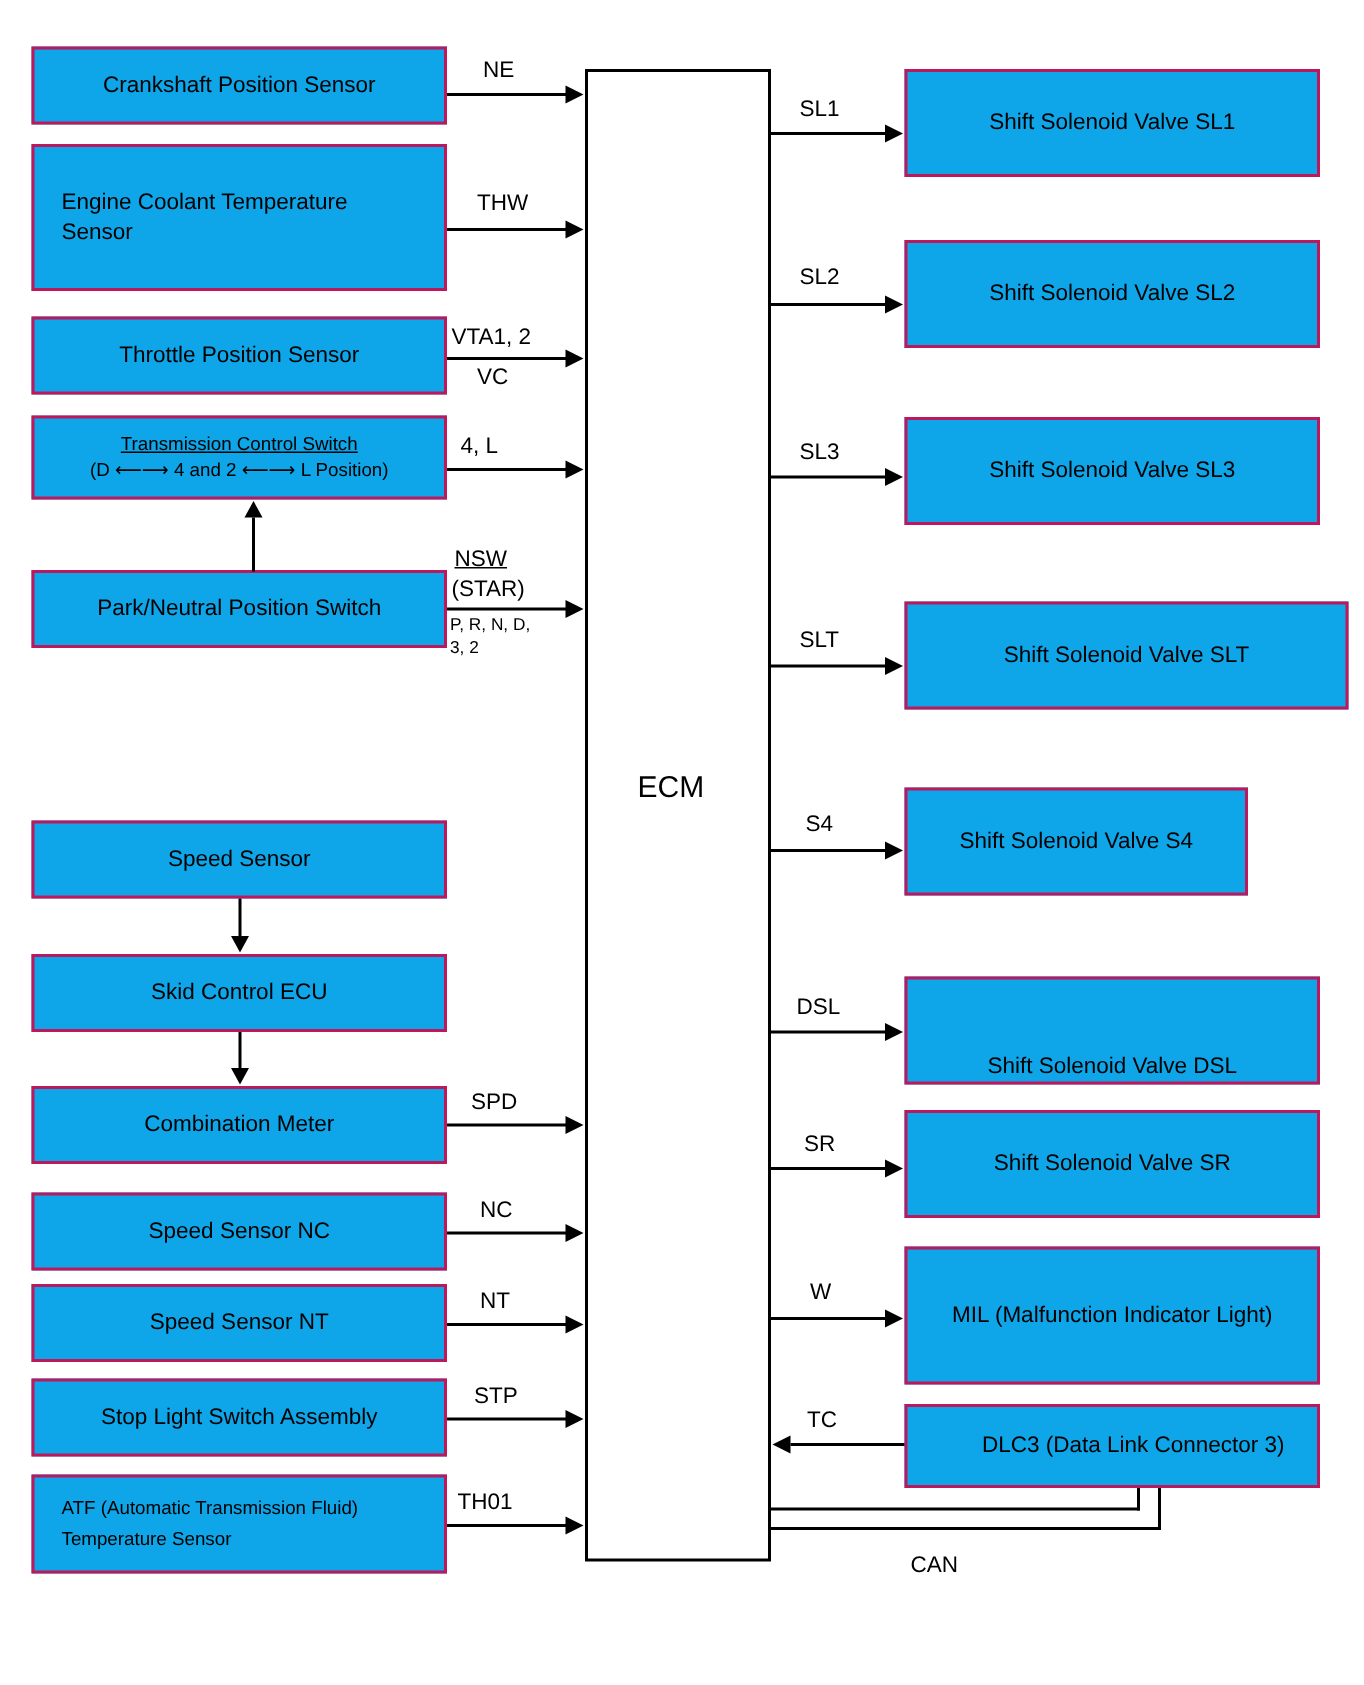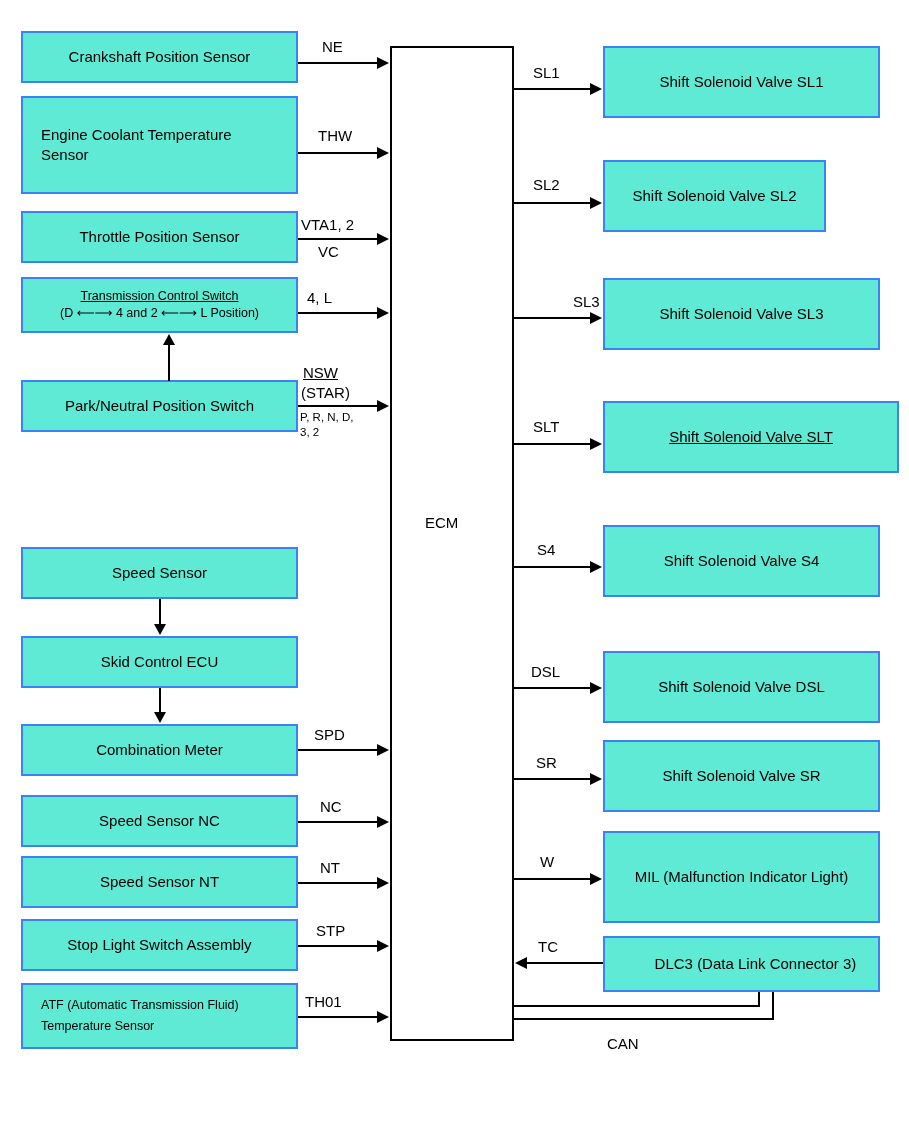--- a/index.html
+++ b/index.html
@@ -2,22 +2,22 @@
 <html><head>
 <meta charset="utf-8">
 <style>
   html,body{margin:0;padding:0;background:#ffffff;}
   body{font-family:"Liberation Sans",sans-serif;color:#000;}
   #canvas{position:relative;width:909px;height:1123px;background:#fff;overflow:hidden;}
 
   
   .box{
     position:absolute;
-    border:2px solid #3b82f6;
-    background:#5eead4;
+    border:2px solid #be185d;
+    background:#0ea5e9;
     box-sizing:border-box;
     display:flex;
     align-items:center;
     justify-content:center;
     text-align:center;
     font-size:15px;
     line-height:1.35;
     color:#000;
   }
   .box.small{font-size:12.5px;}
@@ -26,21 +26,21 @@
 
   .ecm{
     position:absolute;
     border:2px solid #000;
     background:#fff;
     box-sizing:border-box;
     font-size:15px;
   }
   .ecm-label{
     position:absolute;
-    font-size:15px;
+    font-size:20px;
     white-space:nowrap;
   }
 
   
   .hline{position:absolute;background:#000;height:2px;}
   .vline{position:absolute;background:#000;width:2px;}
 
   
   .arrow-r{
     position:absolute;
@@ -136,33 +136,33 @@
     <span class="ln" style="margin-bottom:4px;">ATF (Automatic Transmission Fluid)</span>
     <span class="ln">Temperature Sensor</span>
   </div>
 
   <div class="ecm" style="left:390px;top:46px;width:124px;height:995px;"></div>
   <div class="ecm-label" style="left:425px;top:514px;">ECM</div>
 
   <div class="box" style="left:603px;top:46px;width:277px;height:72px;">
     <span>Shift Solenoid Valve SL1</span>
   </div>
-  <div class="box" style="left:603px;top:160px;width:223px;height:72px;">
+  <div class="box" style="left:603px;top:160px;width:277px;height:72px;">
     <span>Shift Solenoid Valve SL2</span>
   </div>
   <div class="box" style="left:603px;top:278px;width:277px;height:72px;">
     <span>Shift Solenoid Valve SL3</span>
   </div>
-  <div class="box" style="left:603px;top:401px;width:296px;height:72px;text-decoration:underline;">
+  <div class="box" style="left:603px;top:401px;width:296px;height:72px;">
     <span>Shift Solenoid Valve SLT</span>
   </div>
-  <div class="box" style="left:603px;top:525px;width:277px;height:72px;">
+  <div class="box" style="left:603px;top:525px;width:229px;height:72px;">
     <span>Shift Solenoid Valve S4</span>
   </div>
-  <div class="box" style="left:603px;top:651px;width:277px;height:72px;">
+  <div class="box" style="left:603px;top:651px;width:277px;height:72px;align-items:flex-end;">
     <span>Shift Solenoid Valve DSL</span>
   </div>
   <div class="box" style="left:603px;top:740px;width:277px;height:72px;">
     <span>Shift Solenoid Valve SR</span>
   </div>
   <div class="box" style="left:603px;top:831px;width:277px;height:92px;">
     <span>MIL (Malfunction Indicator Light)</span>
   </div>
   <div class="box" style="left:603px;top:936px;width:277px;height:56px;padding-left:28px;">
     <span>DLC3 (Data Link Connector 3)</span>
@@ -224,21 +224,21 @@
   <div class="hline" style="left:514px;top:88px;width:77px;"></div>
   <div class="arrow-r" style="left:590px;top:83px;"></div>
   <div class="sig" style="left:533px;top:64px;">SL1</div>
 
   <div class="hline" style="left:514px;top:202px;width:77px;"></div>
   <div class="arrow-r" style="left:590px;top:197px;"></div>
   <div class="sig" style="left:533px;top:176px;">SL2</div>
 
   <div class="hline" style="left:514px;top:317px;width:77px;"></div>
   <div class="arrow-r" style="left:590px;top:312px;"></div>
-  <div class="sig" style="left:533px;top:293px;margin-left:40px;">SL3</div>
+  <div class="sig" style="left:533px;top:293px;">SL3</div>
 
   <div class="hline" style="left:514px;top:443px;width:77px;"></div>
   <div class="arrow-r" style="left:590px;top:438px;"></div>
   <div class="sig" style="left:533px;top:418px;">SLT</div>
 
   <div class="hline" style="left:514px;top:566px;width:77px;"></div>
   <div class="arrow-r" style="left:590px;top:561px;"></div>
   <div class="sig" style="left:537px;top:541px;">S4</div>
 
   <div class="hline" style="left:514px;top:687px;width:77px;"></div>

